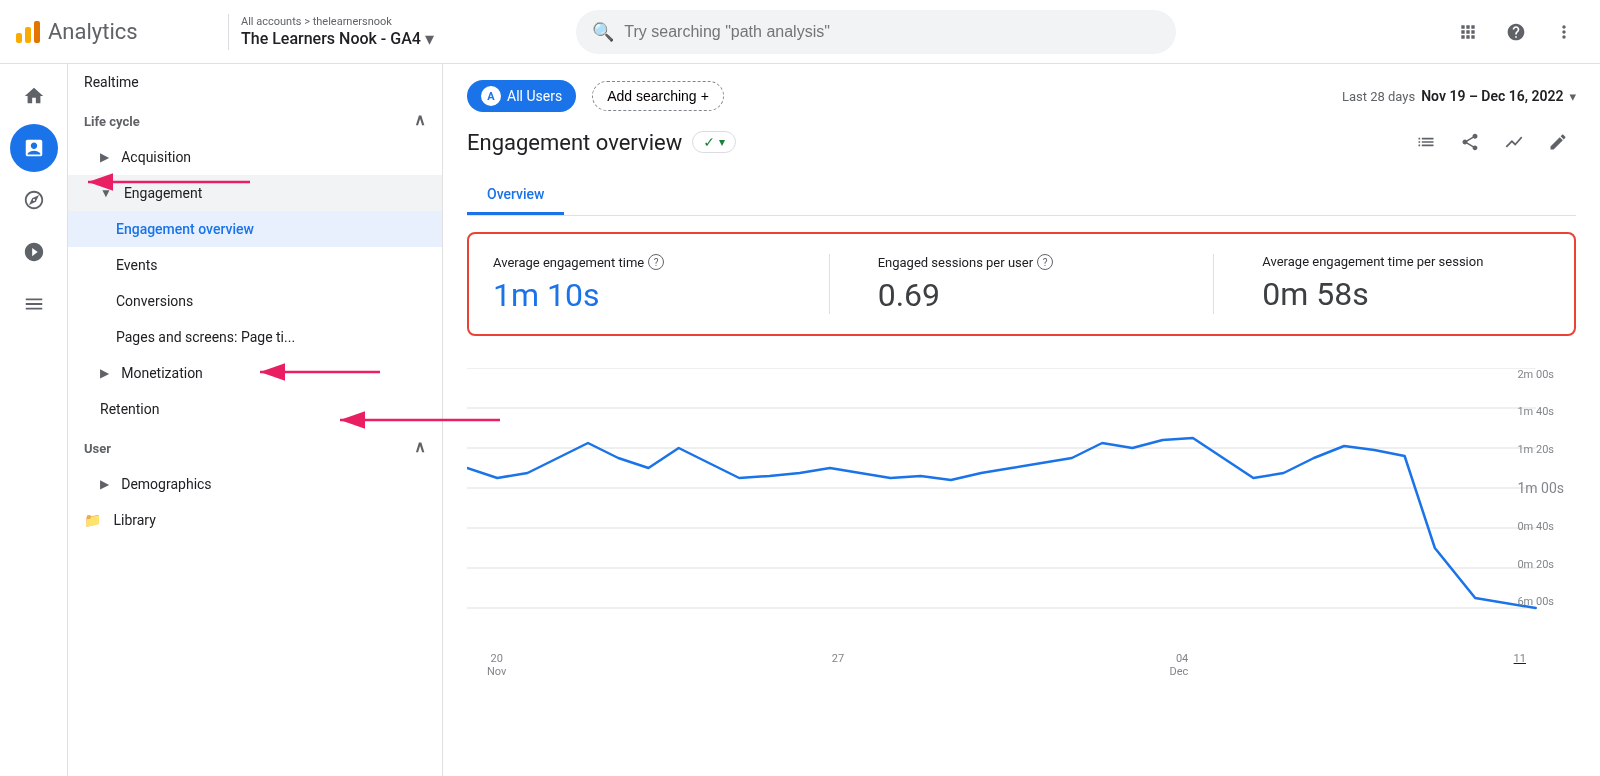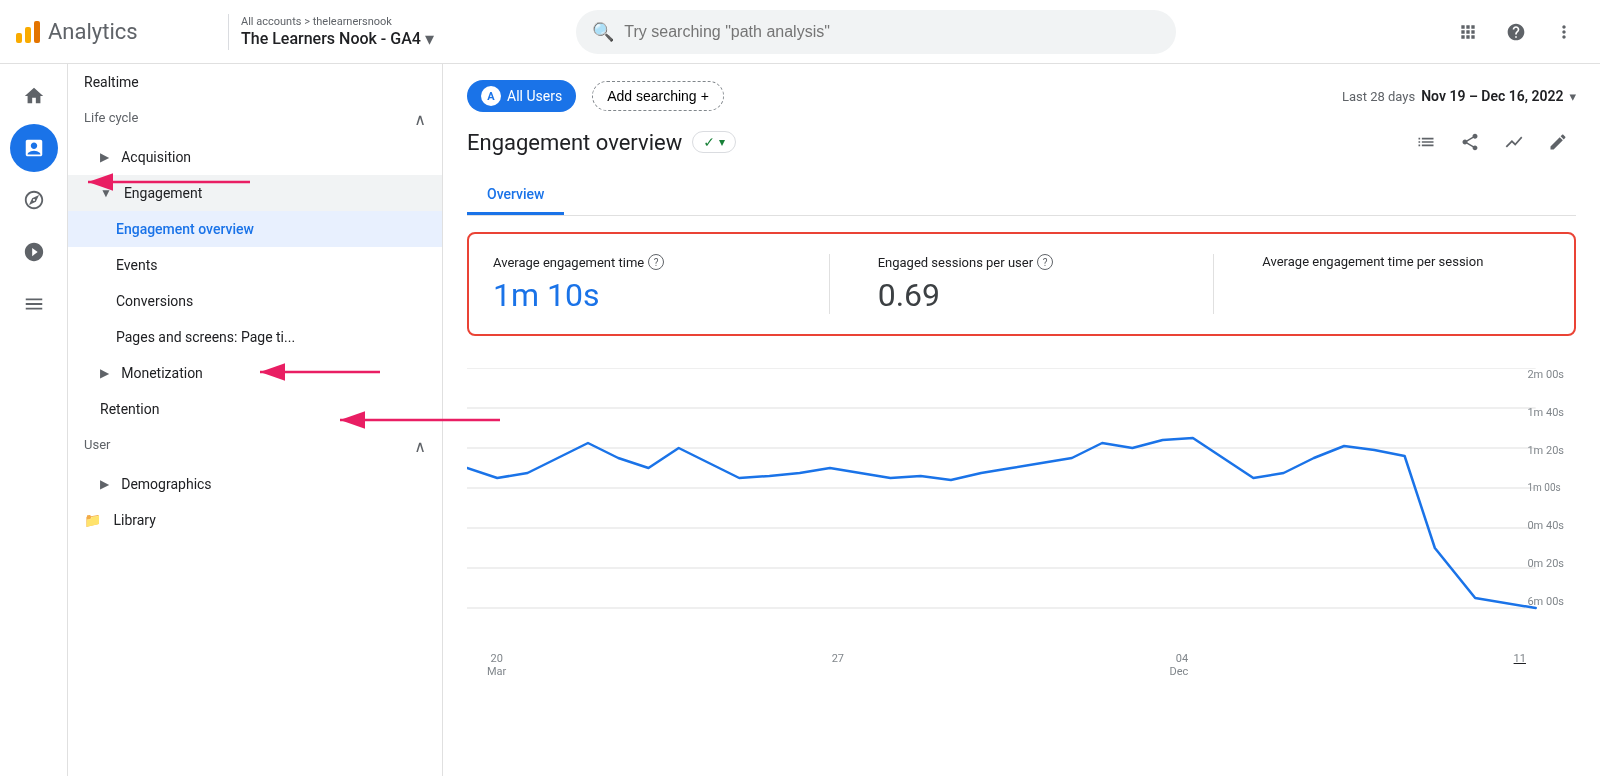--- a/index.html
+++ b/index.html
@@ -60,22 +60,22 @@
     }
     .sidebar-item {
       display: flex; align-items: center; padding: 10px 16px;
       cursor: pointer; font-size: 14px; color: #202124; gap: 8px;
     }
     .sidebar-item.active { background: #e8f0fe; color: #1a73e8; font-weight: 500; }
     .sidebar-item.child { padding-left: 32px; }
     .sidebar-item.child2 { padding-left: 48px; }
     .sidebar-expand { font-size: 12px; color: #5f6368; margin-right: 4px; }
     .sidebar-group-header {
-      display: flex; align-items: flex-start; justify-content: space-between;
-      padding: 10px 16px; cursor: pointer; font-size: 13px; color: #5f6368; font-weight: 400;
+      display: flex; align-items: flex-end; justify-content: space-between;
+      padding: 10px 16px; cursor: pointer; font-size: 13px; color: #5f6368; font-weight: 700;
     }
     .collapse-icon { font-size: 16px; color: #5f6368; }
 
     
     .main-content { flex: 1; overflow-y: auto; padding: 0 24px 24px 24px; }
 
     
     .content-header {
       display: flex; align-items: center; justify-content: space-between;
       padding: 16px 0 12px 0;
@@ -334,20 +334,21 @@
           <span>Engaged sessions per user</span>
           <div class="metric-info">?</div>
         </div>
         <div class="metric-value">0.69</div>
       </div>
       <div class="metric-divider"></div>
       <div class="metric-item">
         <div class="metric-label">
           <span>Average engagement time per session</span>
         </div>
+        <div class="metric-value">0m 58s</div>
       </div>
     </div>
 
     <div class="chart-area">
       <div class="chart-container">
         <svg class="chart-svg" viewBox="0 0 1100 280" preserveAspectRatio="none">
 
           <line x1="0" y1="0" x2="1060" y2="0" stroke="#e0e0e0" stroke-width="1"></line>
           <line x1="0" y1="40" x2="1060" y2="40" stroke="#e0e0e0" stroke-width="1"></line>
           <line x1="0" y1="80" x2="1060" y2="80" stroke="#e0e0e0" stroke-width="1"></line>
@@ -392,31 +393,31 @@
               960,180
               1000,230
               1060,240
             "></polyline>
         </svg>
         
         <div style="position:absolute;right:8px;top:0;height:240px;display:flex;flex-direction:column;justify-content:space-between;padding:0 4px;">
           <span style="font-size:11px;color:#80868b;">2m 00s</span>
           <span style="font-size:11px;color:#80868b;">1m 40s</span>
           <span style="font-size:11px;color:#80868b;">1m 20s</span>
-          <span style="font-size:10px;color:#80868b;">1m 00s</span>
+          <span style="font-size:14px;color:#80868b;">1m 00s</span>
           <span style="font-size:11px;color:#80868b;">0m 40s</span>
           <span style="font-size:11px;color:#80868b;">0m 20s</span>
           <span style="font-size:11px;color:#80868b;">6m 00s</span>
         </div>
       </div>
 
       <div style="display:flex;justify-content:space-between;padding:4px 50px 0 20px;">
         <div style="text-align:center;">
           <div style="font-size:11px;color:#80868b;">20</div>
-          <div style="font-size:11px;color:#80868b;">Mar</div>
+          <div style="font-size:11px;color:#80868b;">Nov</div>
         </div>
         <div style="text-align:center;">
           <div style="font-size:11px;color:#80868b;">27</div>
         </div>
         <div style="text-align:right;">
           <div style="font-size:11px;color:#80868b;">04</div>
           <div style="font-size:11px;color:#80868b;">Dec</div>
         </div>
         <div style="text-align:left;text-decoration:underline;">
           <div style="font-size:11px;color:#80868b;">11</div>

